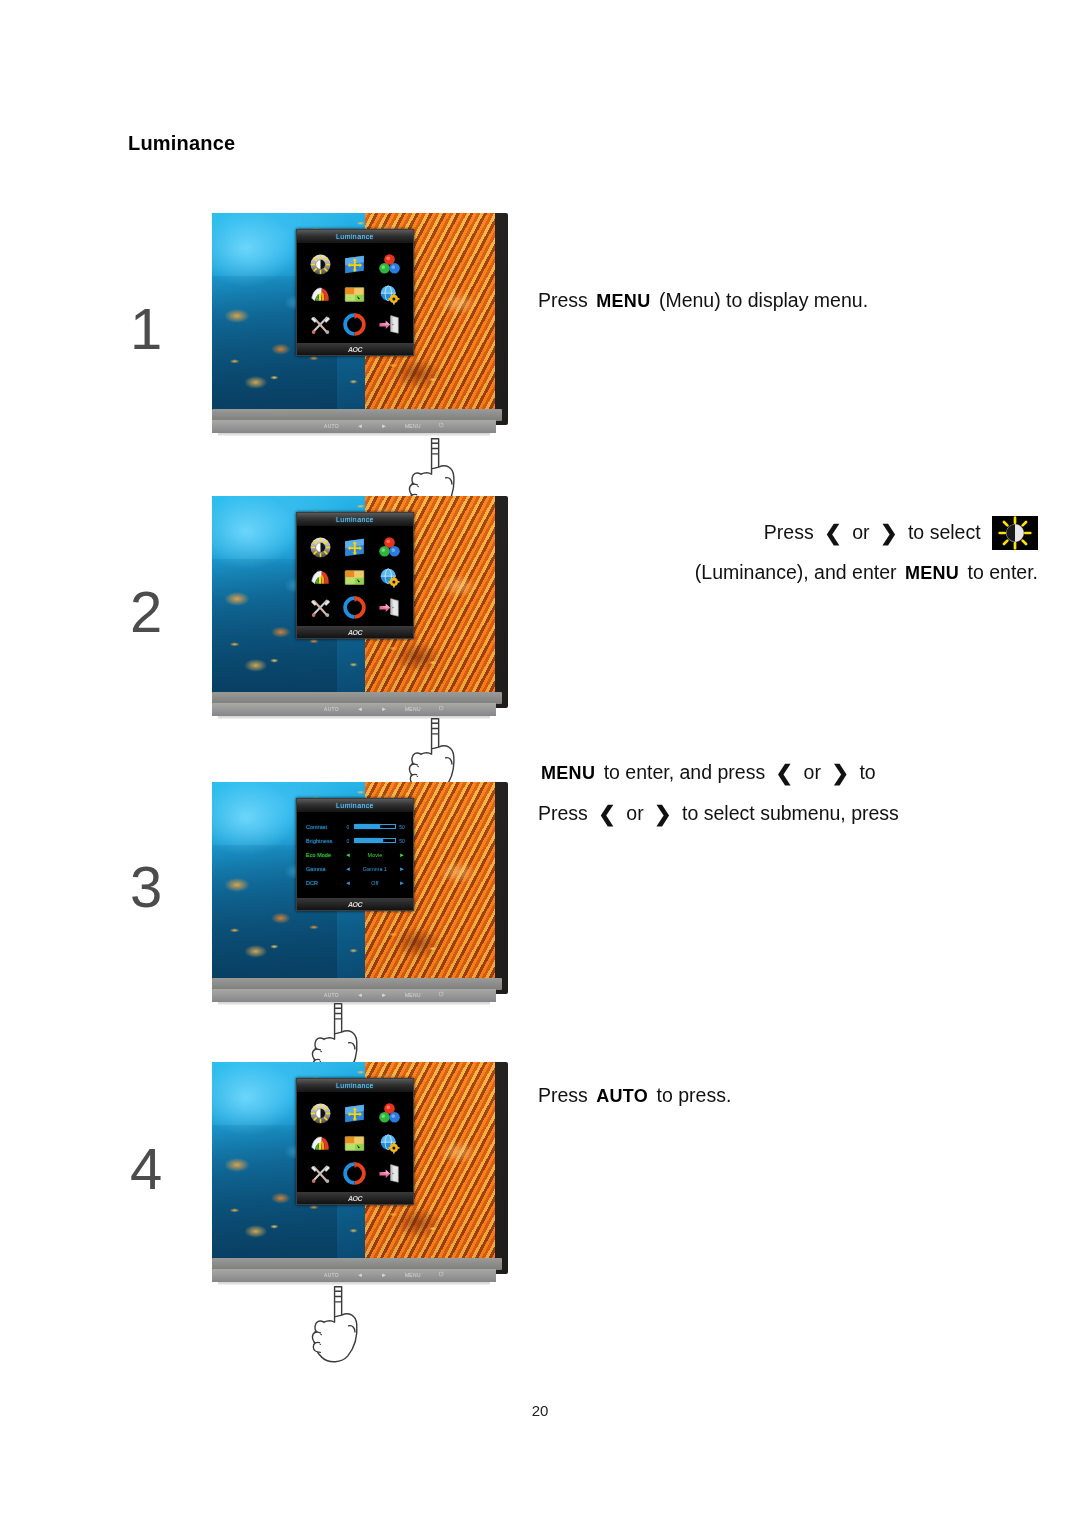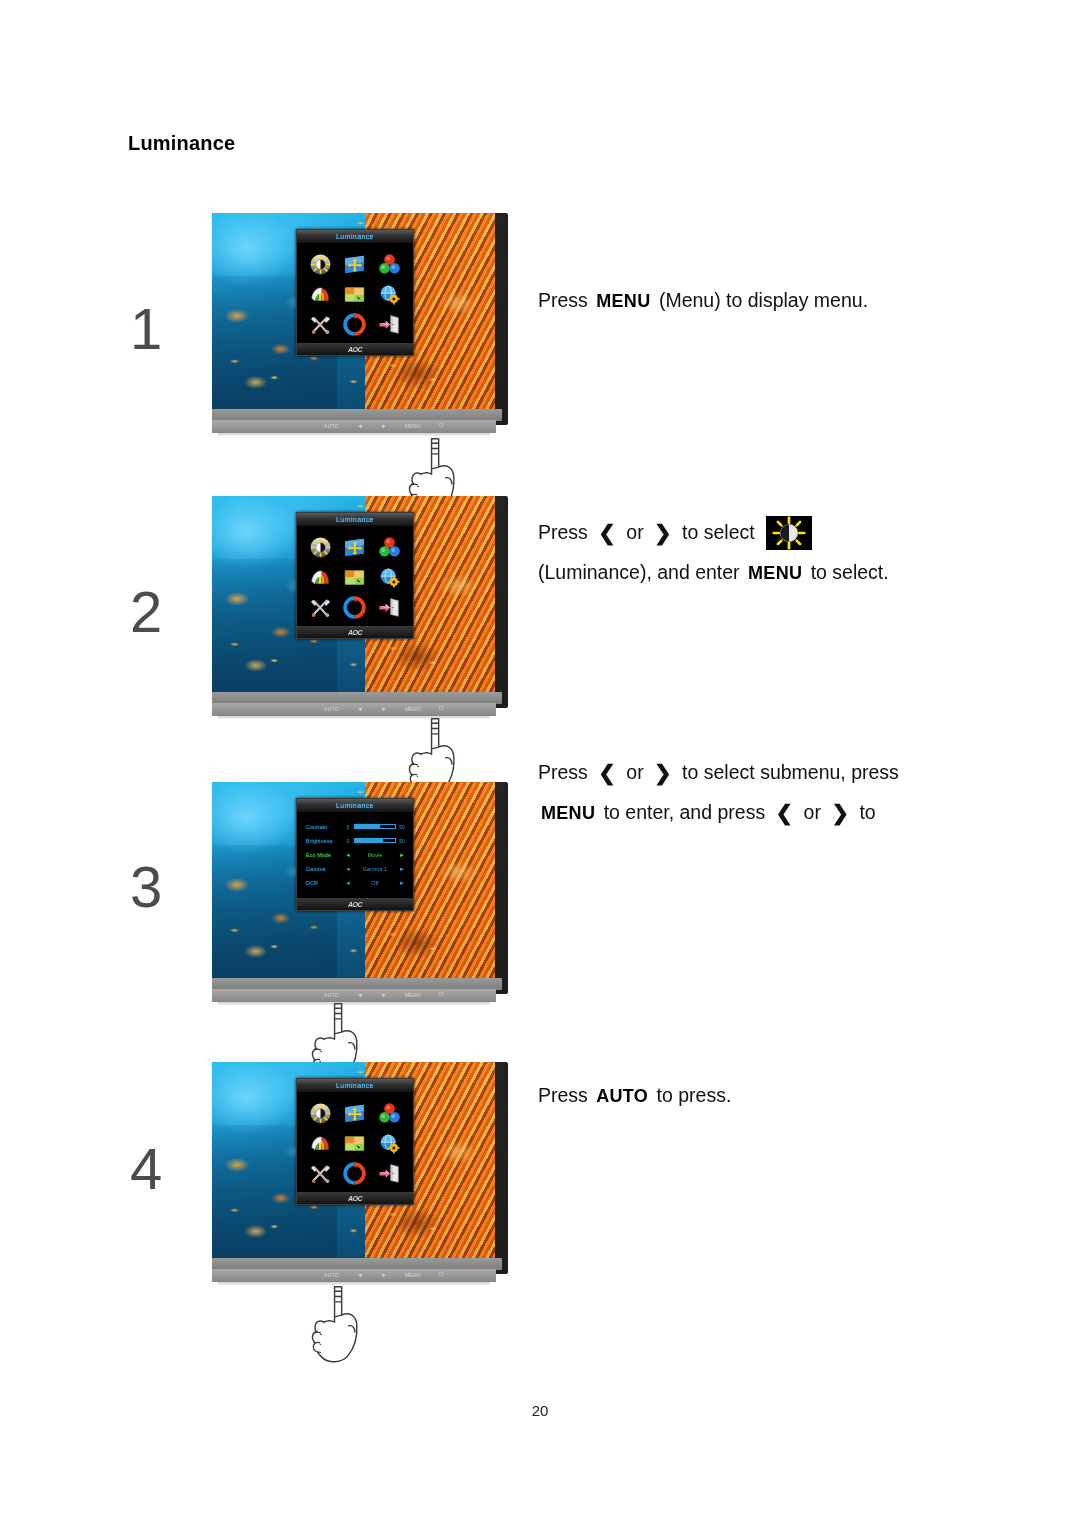--- a/index.html
+++ b/index.html
@@ -481,25 +481,25 @@
             <span class="btn-gl">►</span>
             <span class="btn-lbl">MENU</span>
             <span class="btn-gl">⏻</span>
           </div>
           <div class="base-edge"></div>
         </div>
       </div>
       <div class="hand" style="left: 405px; top: 712px;"><svg width="62" height="88">
           <use xlink:href="#ic-hand"></use>
         </svg></div>
-      <div class="instr" style="top: 512px;">
+      <div class="instr" style="top: 512px; text-align: right;">
         <div class="line"><span>Press </span><span class="chev">❮</span><span> or </span><span class="chev">❯</span><span> to select </span><span class="lum-chip"><svg width="46" height="34" style="display: block;">
               <use xlink:href="#ic-luminance"></use>
             </svg></span></div>
-        <div class="line"><span>(Luminance), and enter </span><span class="key">MENU</span> <span> to select. </span></div>
+        <div class="line"><span>(Luminance), and enter </span><span class="key">MENU</span> <span> to enter. </span></div>
       </div>
     </div>
     <div class="step" style="top: 0px;">
       <div class="step-num" style="top: 858px;">3</div>
       <div class="monitor" style="top: 782px;">
         <div class="screen-wrap">
           <div class="bezel-depth"></div>
           <div class="screen">
             <div class="wall"></div>
             <div class="coral-left"></div>
@@ -560,22 +560,22 @@
             <span class="btn-lbl">MENU</span>
             <span class="btn-gl">⏻</span>
           </div>
           <div class="base-edge"></div>
         </div>
       </div>
       <div class="hand" style="left: 308px; top: 997px;"><svg width="62" height="88">
           <use xlink:href="#ic-hand"></use>
         </svg></div>
       <div class="instr" style="top: 752px;">
+        <div class="line"><span class="key">MENU</span> <span> to enter, and press </span><span class="chev">❮</span><span> or </span><span class="chev">❯</span><span> to </span></div>
         <div class="line"><span>Press </span><span class="chev">❮</span><span> or </span><span class="chev">❯</span><span> to select submenu, press </span></div>
-        <div class="line"><span class="key">MENU</span> <span> to enter, and press </span><span class="chev">❮</span><span> or </span><span class="chev">❯</span><span> to </span></div>
       </div>
     </div>
     <div class="step" style="top: 0px;">
       <div class="step-num" style="top: 1140px;">4</div>
       <div class="monitor" style="top: 1062px;">
         <div class="screen-wrap">
           <div class="bezel-depth"></div>
           <div class="screen">
             <div class="wall"></div>
             <div class="coral-left"></div>

